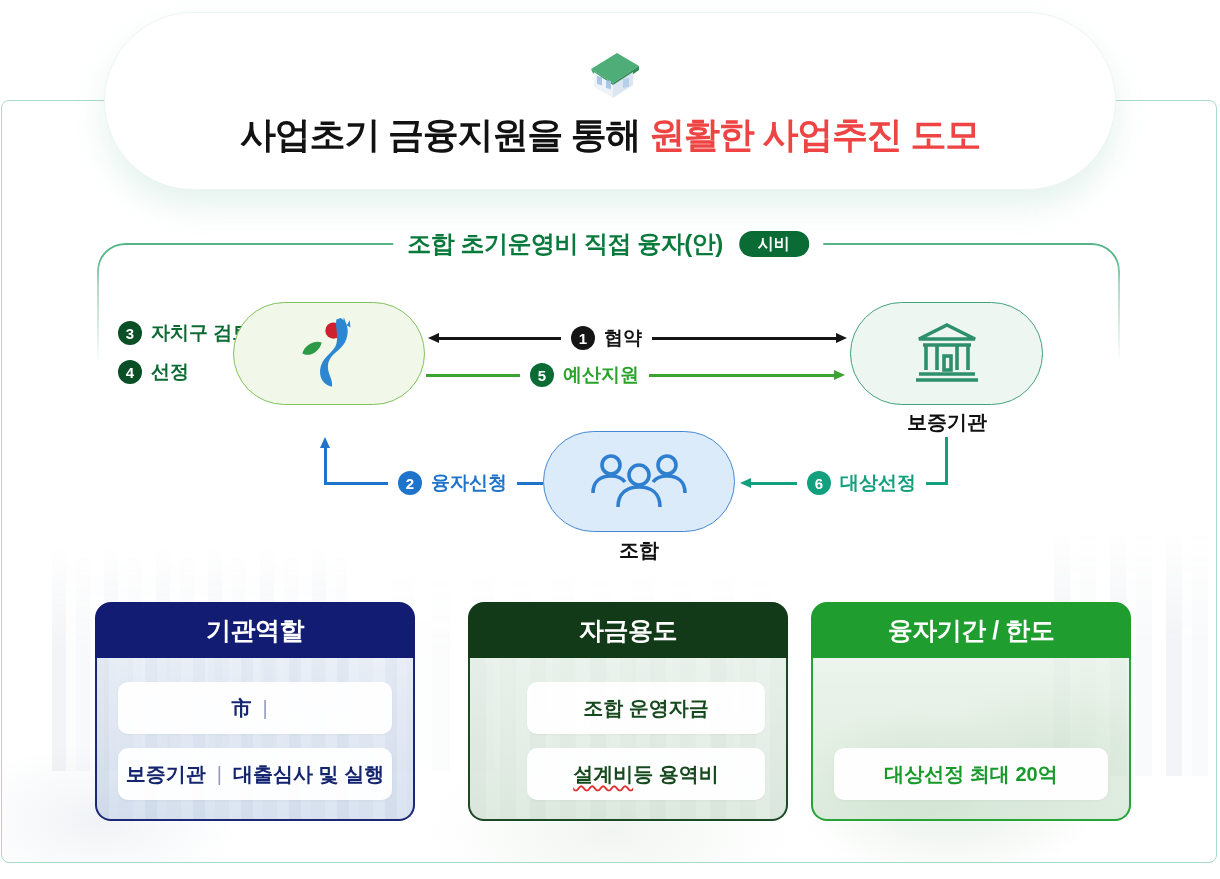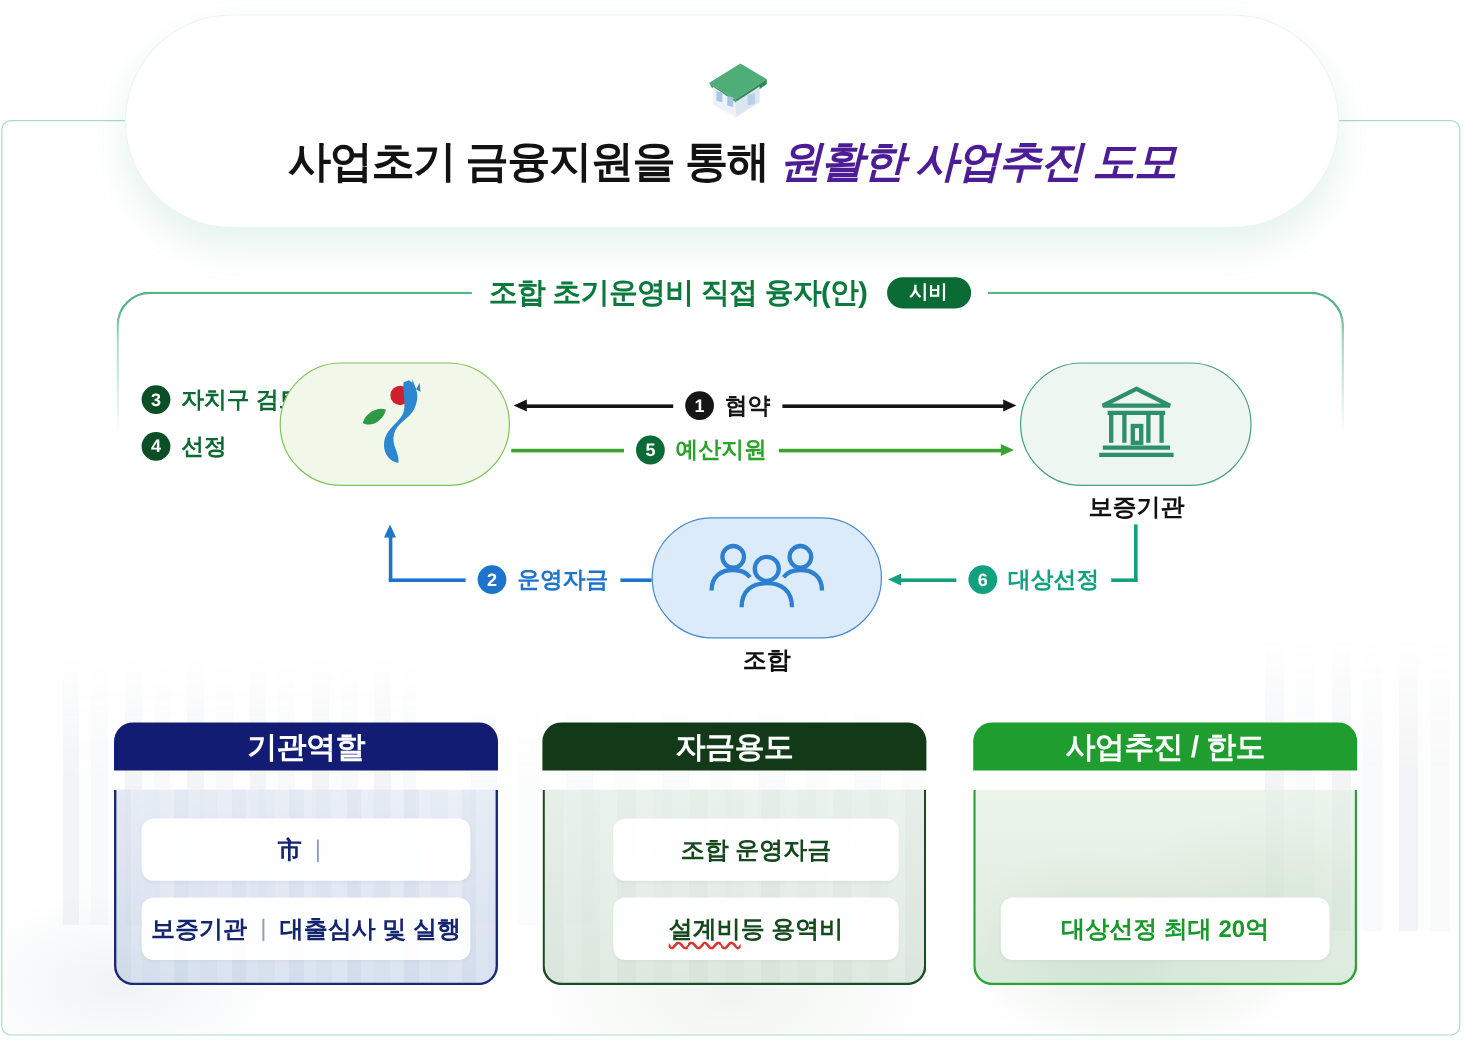--- a/index.html
+++ b/index.html
@@ -43,21 +43,21 @@
   .title-capsule {
     position:absolute; left:104px; top:12px; width:1012px; height:178px;
     background:#fff; border:1px solid #edf5f1; border-radius:90px; z-index:6;
     box-shadow:0 16px 30px rgba(96,180,158,.16);
   }
   .house-wrap { position:absolute; left:50%; top:26px; transform:translateX(-50%); }
   .main-title {
     position:absolute; left:0; right:0; top:98px; text-align:center;
     font-size:36px; font-weight:800; letter-spacing:-1.2px; color:#121212; white-space:nowrap;
   }
-  .main-title .teal { color:#4c1d95;font-style:italic; }
+  .main-title .teal { color:#ef4444; }
 
   
   .diagram-frame {
     position:absolute; left:97px; top:243px; width:1023px; height:588px; z-index:1;
   }
   .diagram-frame::before {
     content:""; position:absolute; inset:0; border:2px solid #57b487; border-radius:28px;
     -webkit-mask:linear-gradient(to bottom,#000 0,#000 14px,rgba(0,0,0,.5) 40px,transparent 120px);
     mask:linear-gradient(to bottom,#000 0,#000 14px,rgba(0,0,0,.5) 40px,transparent 120px);
   }
@@ -95,21 +95,21 @@
     width:24px; height:24px; border-radius:50%; color:#fff; font-size:15px; font-weight:700;
   }
 
   .side-steps { position:absolute; left:118px; top:320px; z-index:2; }
   .side-step { display:flex; align-items:center; gap:9px; margin-bottom:13px; font-size:19px; font-weight:800; color:#0c6a33; white-space:nowrap; }
   .side-step .numcirc { background:#0b4f26; }
 
   
   .card { position:absolute; top:602px; width:320px; height:219px; z-index:2; }
   .card-head {
-    height:40px; border-radius:16px 16px 0 0; color:#fff; font-size:25px; font-weight:800;
+    height:56px; border-radius:16px 16px 0 0; color:#fff; font-size:25px; font-weight:800;
     display:flex; align-items:center; justify-content:center; letter-spacing:-0.5px;
   }
   .card-body { position:absolute; top:56px; left:0; right:0; bottom:0; border-radius:0 0 16px 16px; border-top:none !important; }
   .card-row {
     position:absolute; left:21px; right:21px; height:52px; border-radius:10px;
     background:rgba(255,255,255,.94); display:flex; align-items:center; justify-content:center;
     font-size:20px; font-weight:800; white-space:nowrap; box-shadow:0 1px 3px rgba(0,0,0,.04);
   }
   .row-1 { top:24px; } .row-2 { top:90px; }
   .row-label { font-weight:600; font-size:20px; }
@@ -237,21 +237,21 @@
   <div class="chip" style="left:520px; top:360px; color:#2aa32a;">
     <span class="numcirc" style="background:#0a6b35;">5</span>
     <span>예산지원</span>
   </div>
 
   <div class="hline" style="left:324px; top:482px; width:219px; background:#1e74cb;"></div>
   <div class="vline" style="left:324px; top:446px; height:38px; background:#1e74cb;"></div>
   <div class="ahead" style="left:319.5px; top:437px; border-left:5.5px solid transparent; border-right:5.5px solid transparent; border-bottom:11px solid #1e74cb;"></div>
   <div class="chip" style="left:388px; top:468px; color:#1e74cb;">
     <span class="numcirc" style="background:#1e74cb;">2</span>
-    <span>운영자금</span>
+    <span>융자신청</span>
   </div>
 
   <div class="vline" style="left:945px; top:437px; height:47px; background:#12a07e;"></div>
   <div class="hline" style="left:749px; top:482px; width:199px; background:#12a07e;"></div>
   <div class="ahead" style="left:740px; top:477.5px; border-top:5.5px solid transparent; border-bottom:5.5px solid transparent; border-right:11px solid #12a07e;"></div>
   <div class="chip" style="left:797px; top:468px; color:#12a07e;">
     <span class="numcirc" style="background:#12a07e;">6</span>
     <span>대상선정</span>
   </div>
 
@@ -263,35 +263,35 @@
         <span class="row-div">|</span>
       </div>
       <div class="card-row row-2">
         <span style="font-weight:800;">보증기관</span>
         <span class="row-div">|</span>
         <span>대출심사 및 실행</span>
       </div>
     </div>
   </div>
 
-  <div class="card card-2" style="left:452px;">
+  <div class="card card-2" style="left:468px;">
     <div class="card-head">자금용도</div>
     <div class="card-body">
       <div class="card-row row-1">
         <span>조합 운영자금</span>
       </div>
       <div class="card-row row-2">
         <span class="wavy">설계비</span>
           <span> 등 용역비</span>
       </div>
     </div>
   </div>
 
   <div class="card card-3" style="left:811px;">
-    <div class="card-head">사업추진 / 한도</div>
+    <div class="card-head">융자기간 / 한도</div>
     <div class="card-body">
       <div class="card-row row-2">
         <span>대상선정 최대 20억</span>
       </div>
     </div>
   </div>
 
 </div>
 
 </body></html>

